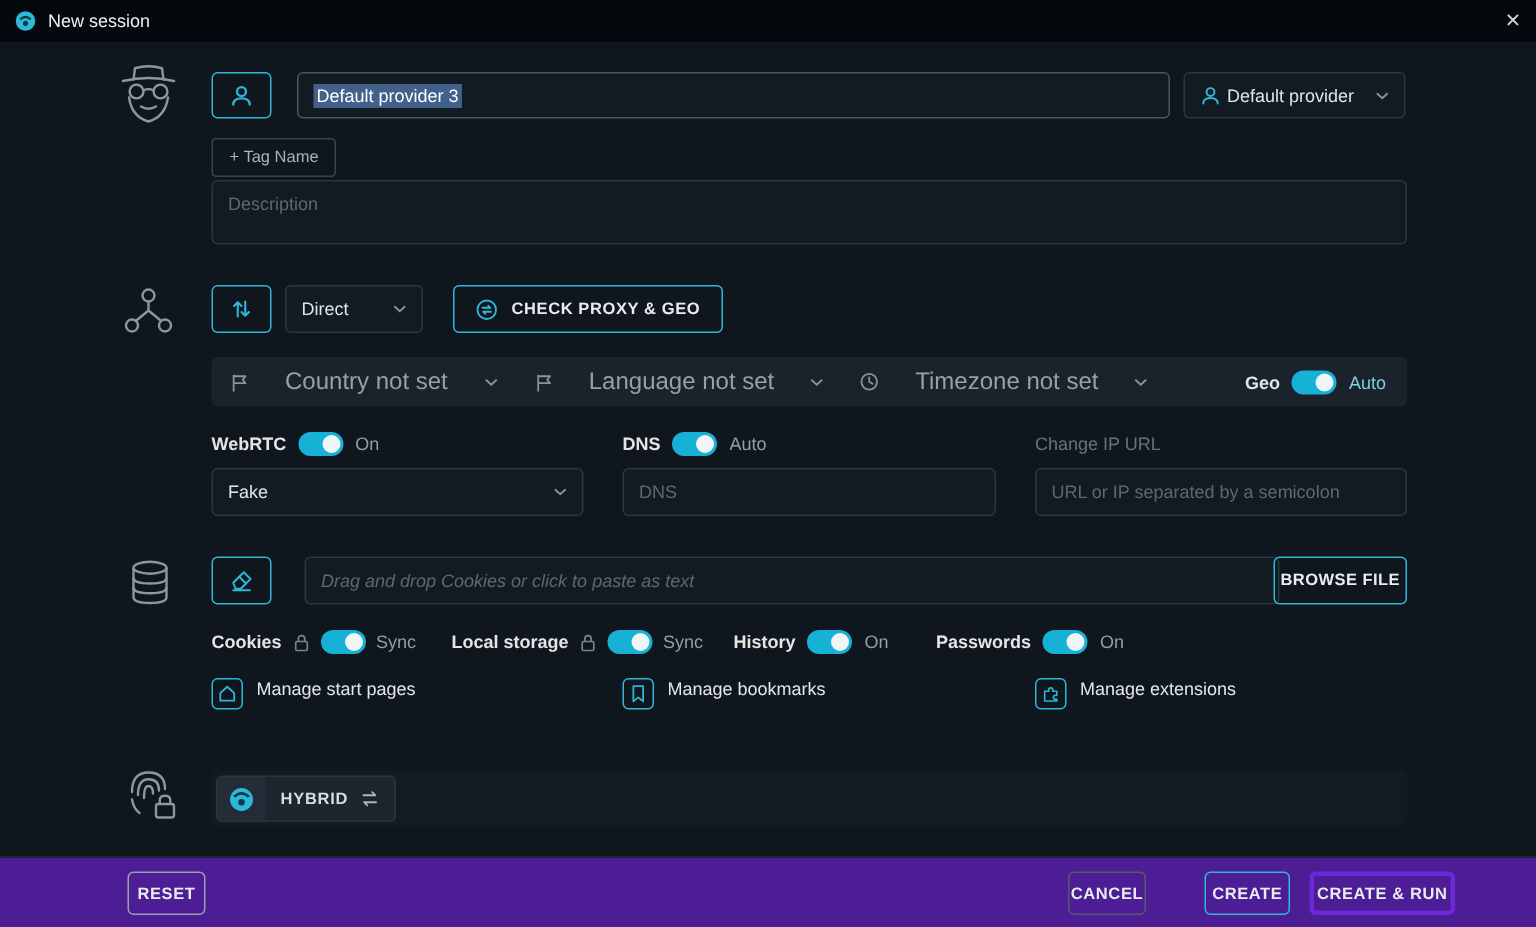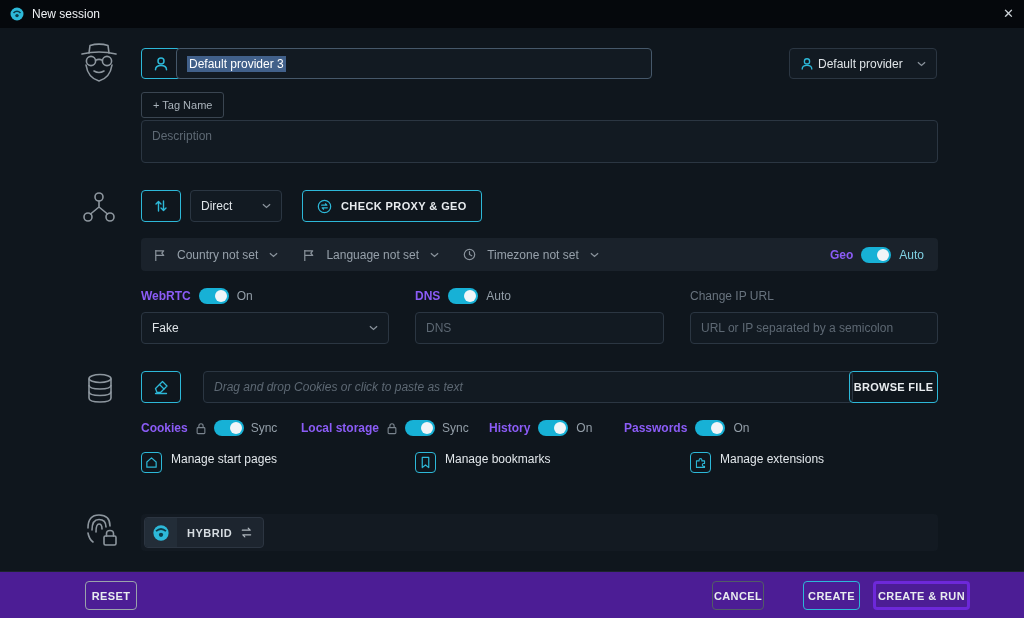--- a/index.html
+++ b/index.html
@@ -28,27 +28,27 @@
   textarea.field { padding:8px 10px; resize:none; }
   ::placeholder { color:#5d6873; opacity:1; }
   .sel { display:flex; align-items:center; gap:4px; padding:0 10px; cursor:pointer; }
   .sel .sel-label { flex:1; white-space:nowrap; overflow:hidden; }
   .name-input { display:flex; align-items:center; padding:0 10px; border-color:#46586a; }
   .name-input .selected { background:#41608a; color:#ffffff; padding:1px 2px; font-size:12px; }
 
   .toggle { position:relative; width:30px; height:16px; border-radius:9px; background:#17b1d6; display:inline-block; cursor:pointer; flex:none; }
   .toggle::after { content:""; position:absolute; right:2px; top:2px; width:12px; height:12px; border-radius:50%; background:#f0f5f8; }
 
-  .bold-label { font-size:12px; font-weight:700; color:#8b5cf6; }
+  .bold-label { font-size:12px; font-weight:700; color:#e5e5e5; }
   .state-label { font-size:12px; color:#939ea8; }
   .hgroup { position:absolute; display:flex; align-items:center; gap:8px; }
 
   
   .geo-bar { position:absolute; left:141px; top:238px; width:797px; height:33px; background:#1a222b; border-radius:4px; display:flex; align-items:center; }
-  .geo-item { display:flex; align-items:center; gap:11px; font-size:12px; color:#96a0aa; cursor:pointer; }
+  .geo-item { display:flex; align-items:center; gap:24px; font-size:16px; color:#96a0aa; cursor:pointer; }
   .geo-right { margin-left:auto; margin-right:14px; display:flex; align-items:center; gap:8px; }
   .geo-auto { font-size:12px; color:#7fd0e2; }
 
   .muted-label { font-size:12px; color:#68737e; }
 
   .manage-btn { position:absolute; display:flex; gap:9px; cursor:pointer; }
   .manage-ic { width:21px; height:21px; border:1px solid #2db8d8; border-radius:4px; display:flex; align-items:center; justify-content:center; flex:none; }
   .manage-label { font-size:12px; color:#e2e7eb; }
 
   
@@ -110,21 +110,21 @@
     <path d="M26.5 26 V23.5 Q26.5 20.5 30 20.5 Q33.5 20.5 33.5 23.5 V26"></path>
   </svg>
 
   <div class="icon-btn" style="left:141px;top:48px">
     <svg width="16" height="16" viewBox="0 0 16 16" fill="none" stroke="#2db8d8" stroke-width="1.5" stroke-linecap="round">
       <circle cx="8" cy="5" r="3"></circle>
       <path d="M2.5 13.8 Q2.5 9.5 8 9.5 Q13.5 9.5 13.5 13.8"></path>
     </svg>
   </div>
 
-  <div class="field name-input" style="left:176px;top:48px;width:476px;height:31px">
+  <div class="field name-input" style="left:198px;top:48px;width:582px;height:31px">
     <span class="selected">Default provider 3</span>
   </div>
 
   <div class="field sel" style="left:789px;top:48px;width:148px;height:31px">
     <svg width="14" height="14" viewBox="0 0 16 16" fill="none" stroke="#2db8d8" stroke-width="1.5" stroke-linecap="round">
       <circle cx="8" cy="5" r="3"></circle>
       <path d="M2.5 13.8 Q2.5 9.5 8 9.5 Q13.5 9.5 13.5 13.8"></path>
     </svg>
     <span class="sel-label">Default provider</span>
     <svg width="9" height="6" viewBox="0 0 10 6" fill="none" stroke="#8a939c" stroke-width="1.4">

